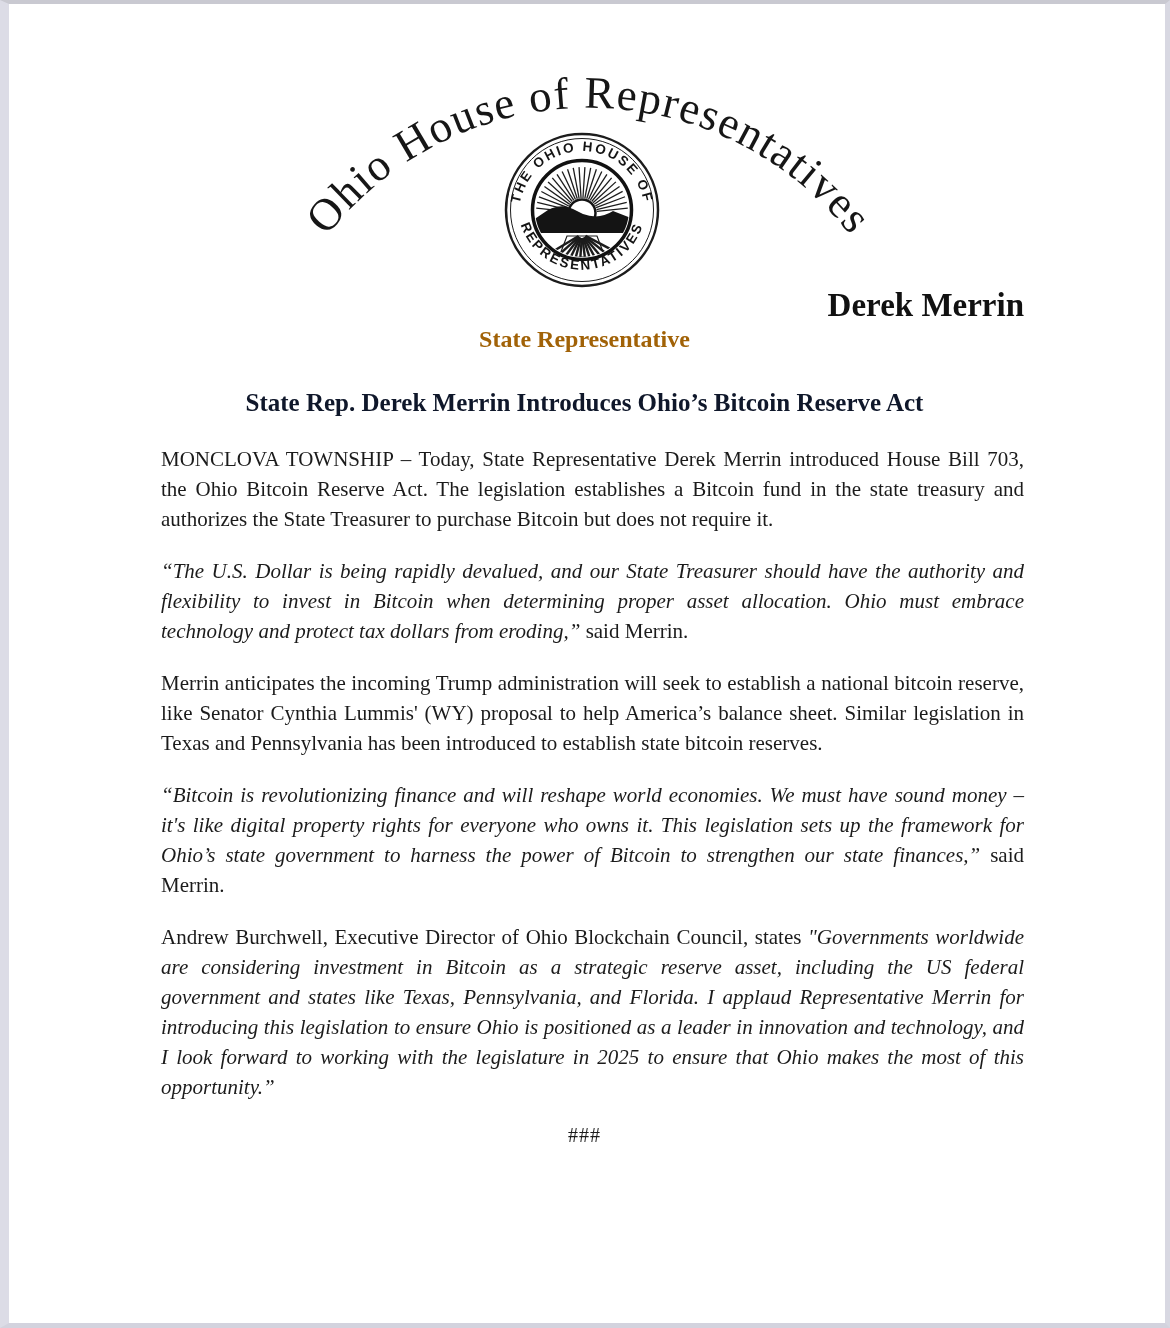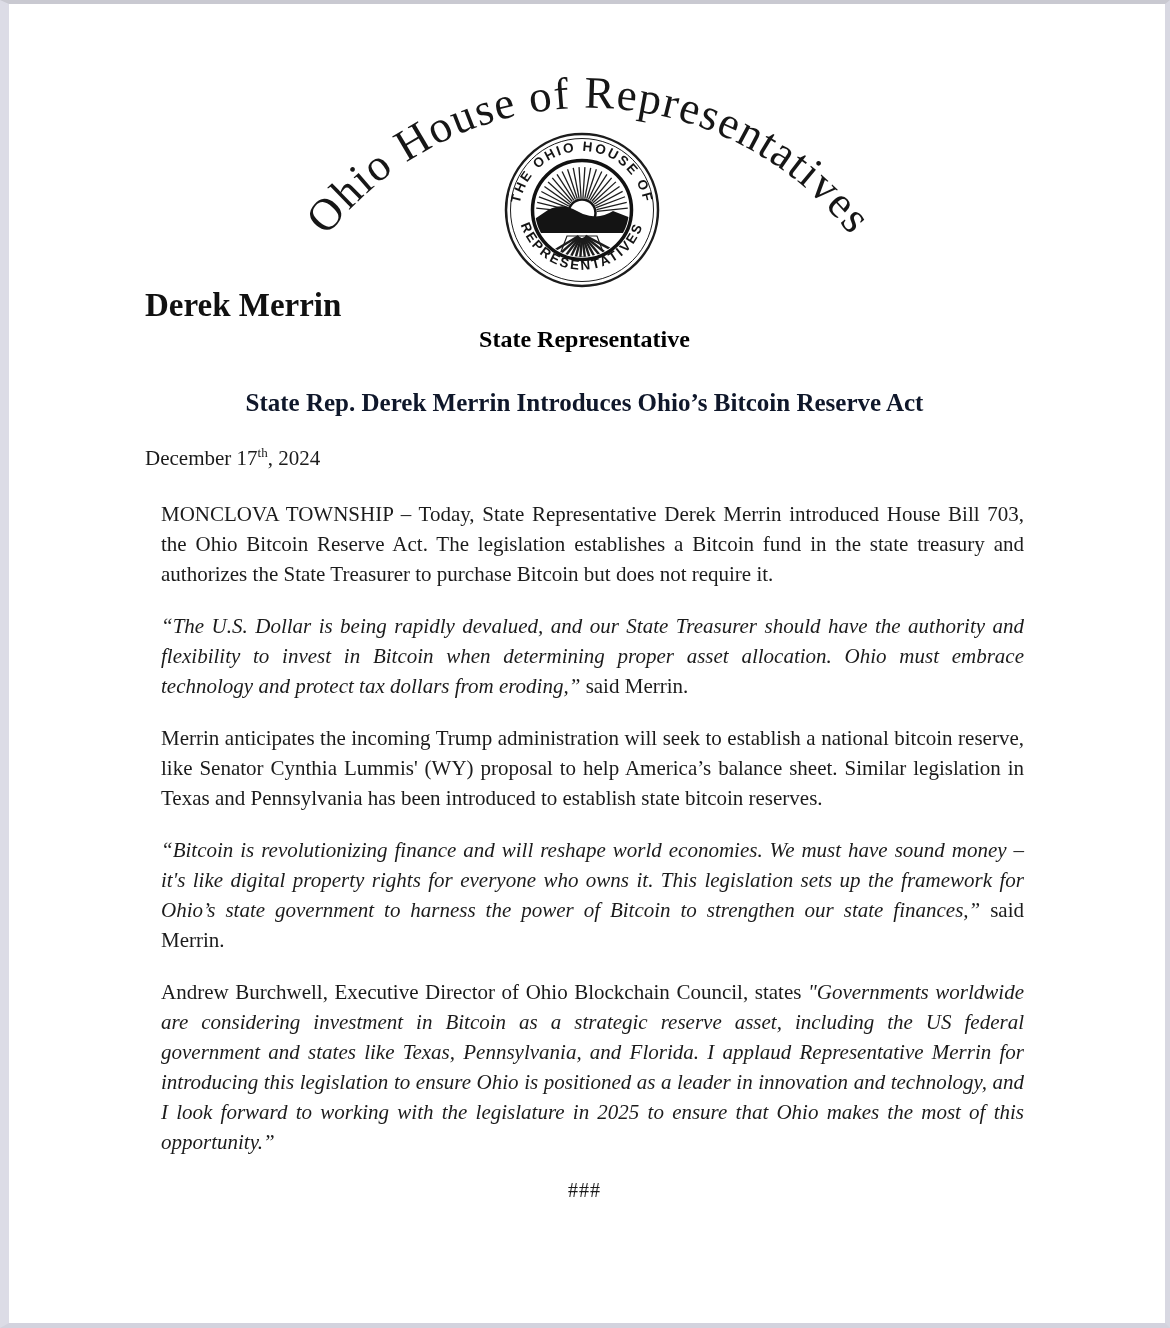--- a/index.html
+++ b/index.html
@@ -26,25 +26,25 @@
     font-family: "Liberation Sans", sans-serif;
     font-weight: bold;
     font-size: 13.5px;
     letter-spacing: 2.2px;
     fill: #141414;
   }
   .content { padding: 0 141px 0 136px; }
   h1.rep-name {
     margin: -4px 0 0 0;
     font-size: 33px; line-height: 38px;
-    text-align: left; font-weight: bold; color: #111;
+    text-align: right; font-weight: bold; color: #111;
   }
   h2.rep-role {
     margin: 0; font-size: 24px; line-height: 30px;
-    text-align: center; font-weight: bold; color: #000000;
+    text-align: center; font-weight: bold; color: #a16207;
   }
   h3.headline {
     margin: 33px 0 0 0; font-size: 25px; line-height: 31px;
     text-align: center; font-weight: bold; color: #0f172a;
   }
   .date-line { margin: 20px 0 0 0; font-size: 21px; line-height: 30px; }
   .date-line sup { font-size: 13px; }
   .article { margin-top: 26px; }
   .article p {
     margin: 0 0 22px 16px;
@@ -135,21 +135,20 @@
       </text>
     </g>
   </svg>
 
   <div class="content">
     <h1 class="rep-name">Derek Merrin</h1>
     <h2 class="rep-role">State Representative</h2>
 
     <h3 class="headline">State Rep. Derek Merrin Introduces Ohio’s Bitcoin Reserve Act</h3>
 
-    <p class="date-line"><span>December 17</span><sup>th</sup><span>, 2024</span></p>
 
     <div class="article">
       <p><span>MONCLOVA TOWNSHIP – Today, State Representative Derek Merrin introduced House Bill 703, the Ohio Bitcoin Reserve Act. The legislation establishes a Bitcoin fund in the state treasury and authorizes the State Treasurer to purchase Bitcoin but does not require it.</span></p>
       <p><span class="seg-italic">“The U.S. Dollar is being rapidly devalued, and our State Treasurer should have the authority and flexibility to invest in Bitcoin when determining proper asset allocation. Ohio must embrace technology and protect tax dollars from eroding,” </span><span>said Merrin.</span></p>
       <p><span>Merrin anticipates the incoming Trump administration will seek to establish a national bitcoin reserve, like Senator Cynthia Lummis' (WY) proposal to help America’s balance sheet. Similar legislation in Texas and Pennsylvania has been introduced to establish state bitcoin reserves.</span></p>
       <p><span class="seg-italic">“Bitcoin is revolutionizing finance and will reshape world economies. We must have sound money – it's like digital property rights for everyone who owns it. This legislation sets up the framework for Ohio’s state government to harness the power of Bitcoin to strengthen our state finances,” </span><span>said Merrin.</span></p>
       <p><span>Andrew Burchwell, Executive Director of Ohio Blockchain Council, states </span><span class="seg-italic">"Governments worldwide are considering investment in Bitcoin as a strategic reserve asset, including the US federal government and states like Texas, Pennsylvania, and Florida. I applaud Representative Merrin for introducing this legislation to ensure Ohio is positioned as a leader in innovation and technology, and I look forward to working with the legislature in 2025 to ensure that Ohio makes the most of this opportunity.”</span></p>
     </div>
 
     <p class="end-mark">###</p>

